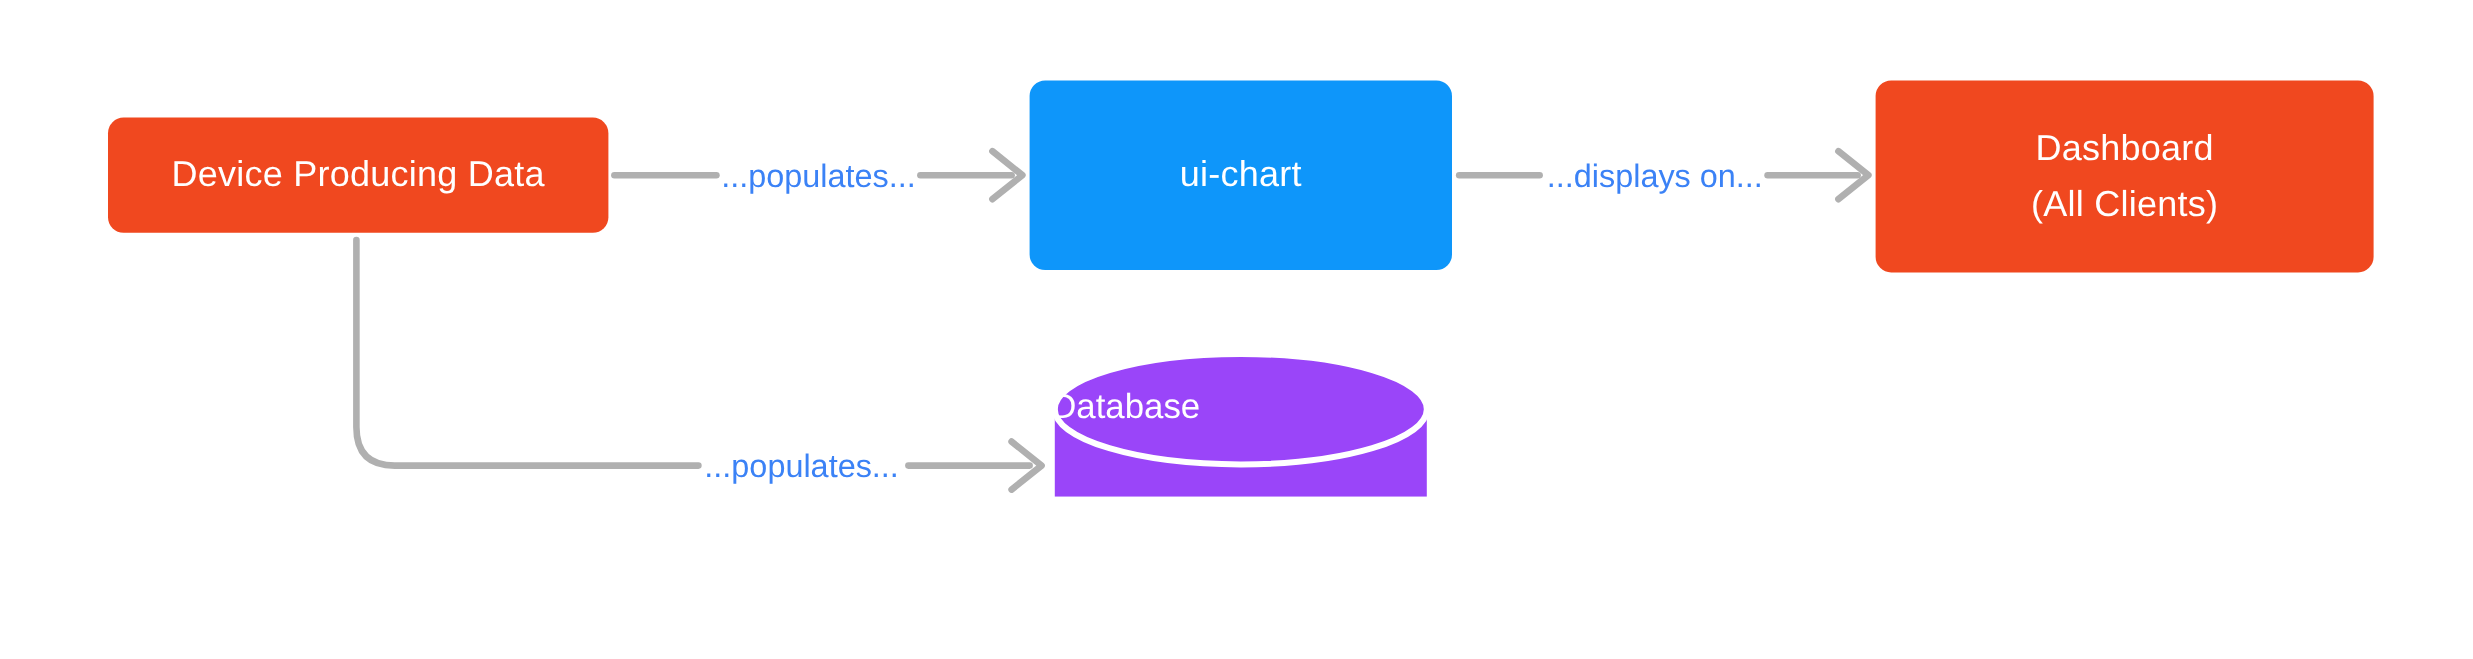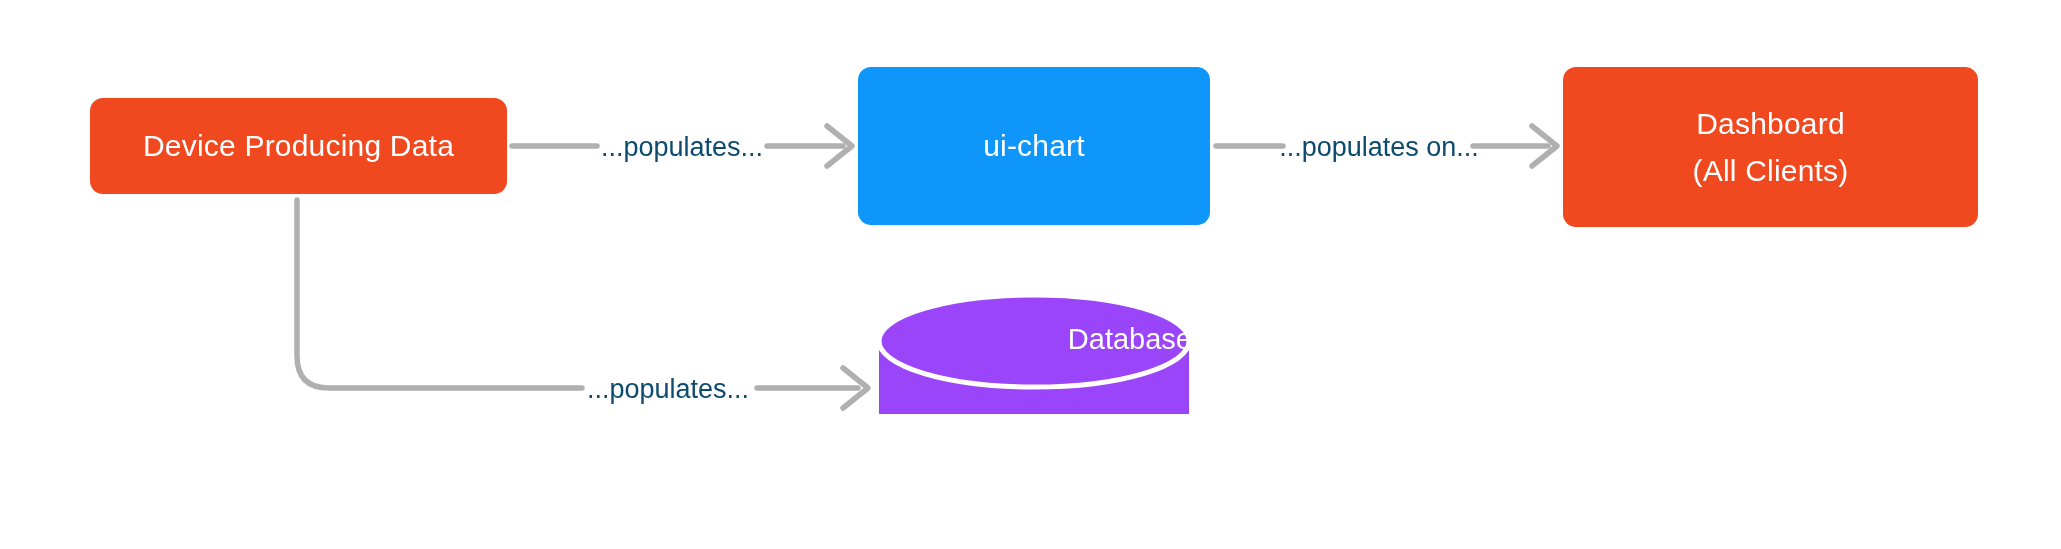--- a/index.html
+++ b/index.html
@@ -51,30 +51,30 @@
     height: 200px;
   }
   .db-label {
     position: absolute;
     left: 876px;
     top: 293px;
     width: 316px;
     height: 92px;
     display: flex;
     align-items: center;
-    justify-content: flex-end;
+    justify-content: flex-start;
     font-size: 29px;
     color: #ffffff;
     pointer-events: none;
   }
   .edge-label {
     position: absolute;
     transform: translate(-50%, -50%);
     font-size: 27px;
-    color: #0c4a6e;
+    color: #3b82f6;
     white-space: nowrap;
     background: transparent;
   }
   .edge-label-1 { left: 682px;  top: 147px; }
   .edge-label-2 { left: 1379px; top: 147px; }
   .edge-label-3 { left: 668px;  top: 389px; }
 </style>
 </head>
 <body>
 
@@ -118,16 +118,16 @@
 
   <svg class="db-svg" width="316" height="200" viewBox="0 0 316 200">
     <path d="M3,48 L3,150 A155,46 0 0 0 313,150 L313,48 Z" fill="#9A45F9"></path>
     <ellipse cx="158" cy="48" rx="155" ry="46" stroke="#FFFFFF" stroke-width="5" fill="#9A45F9"></ellipse>
   </svg>
   <div class="db-label">
     <span>Database</span>
   </div>
 
   <div class="edge-label edge-label-1">...populates...</div>
-  <div class="edge-label edge-label-2">...populates on...</div>
+  <div class="edge-label edge-label-2">...displays on...</div>
   <div class="edge-label edge-label-3">...populates...</div>
 
 </div>
 
 </body></html>

